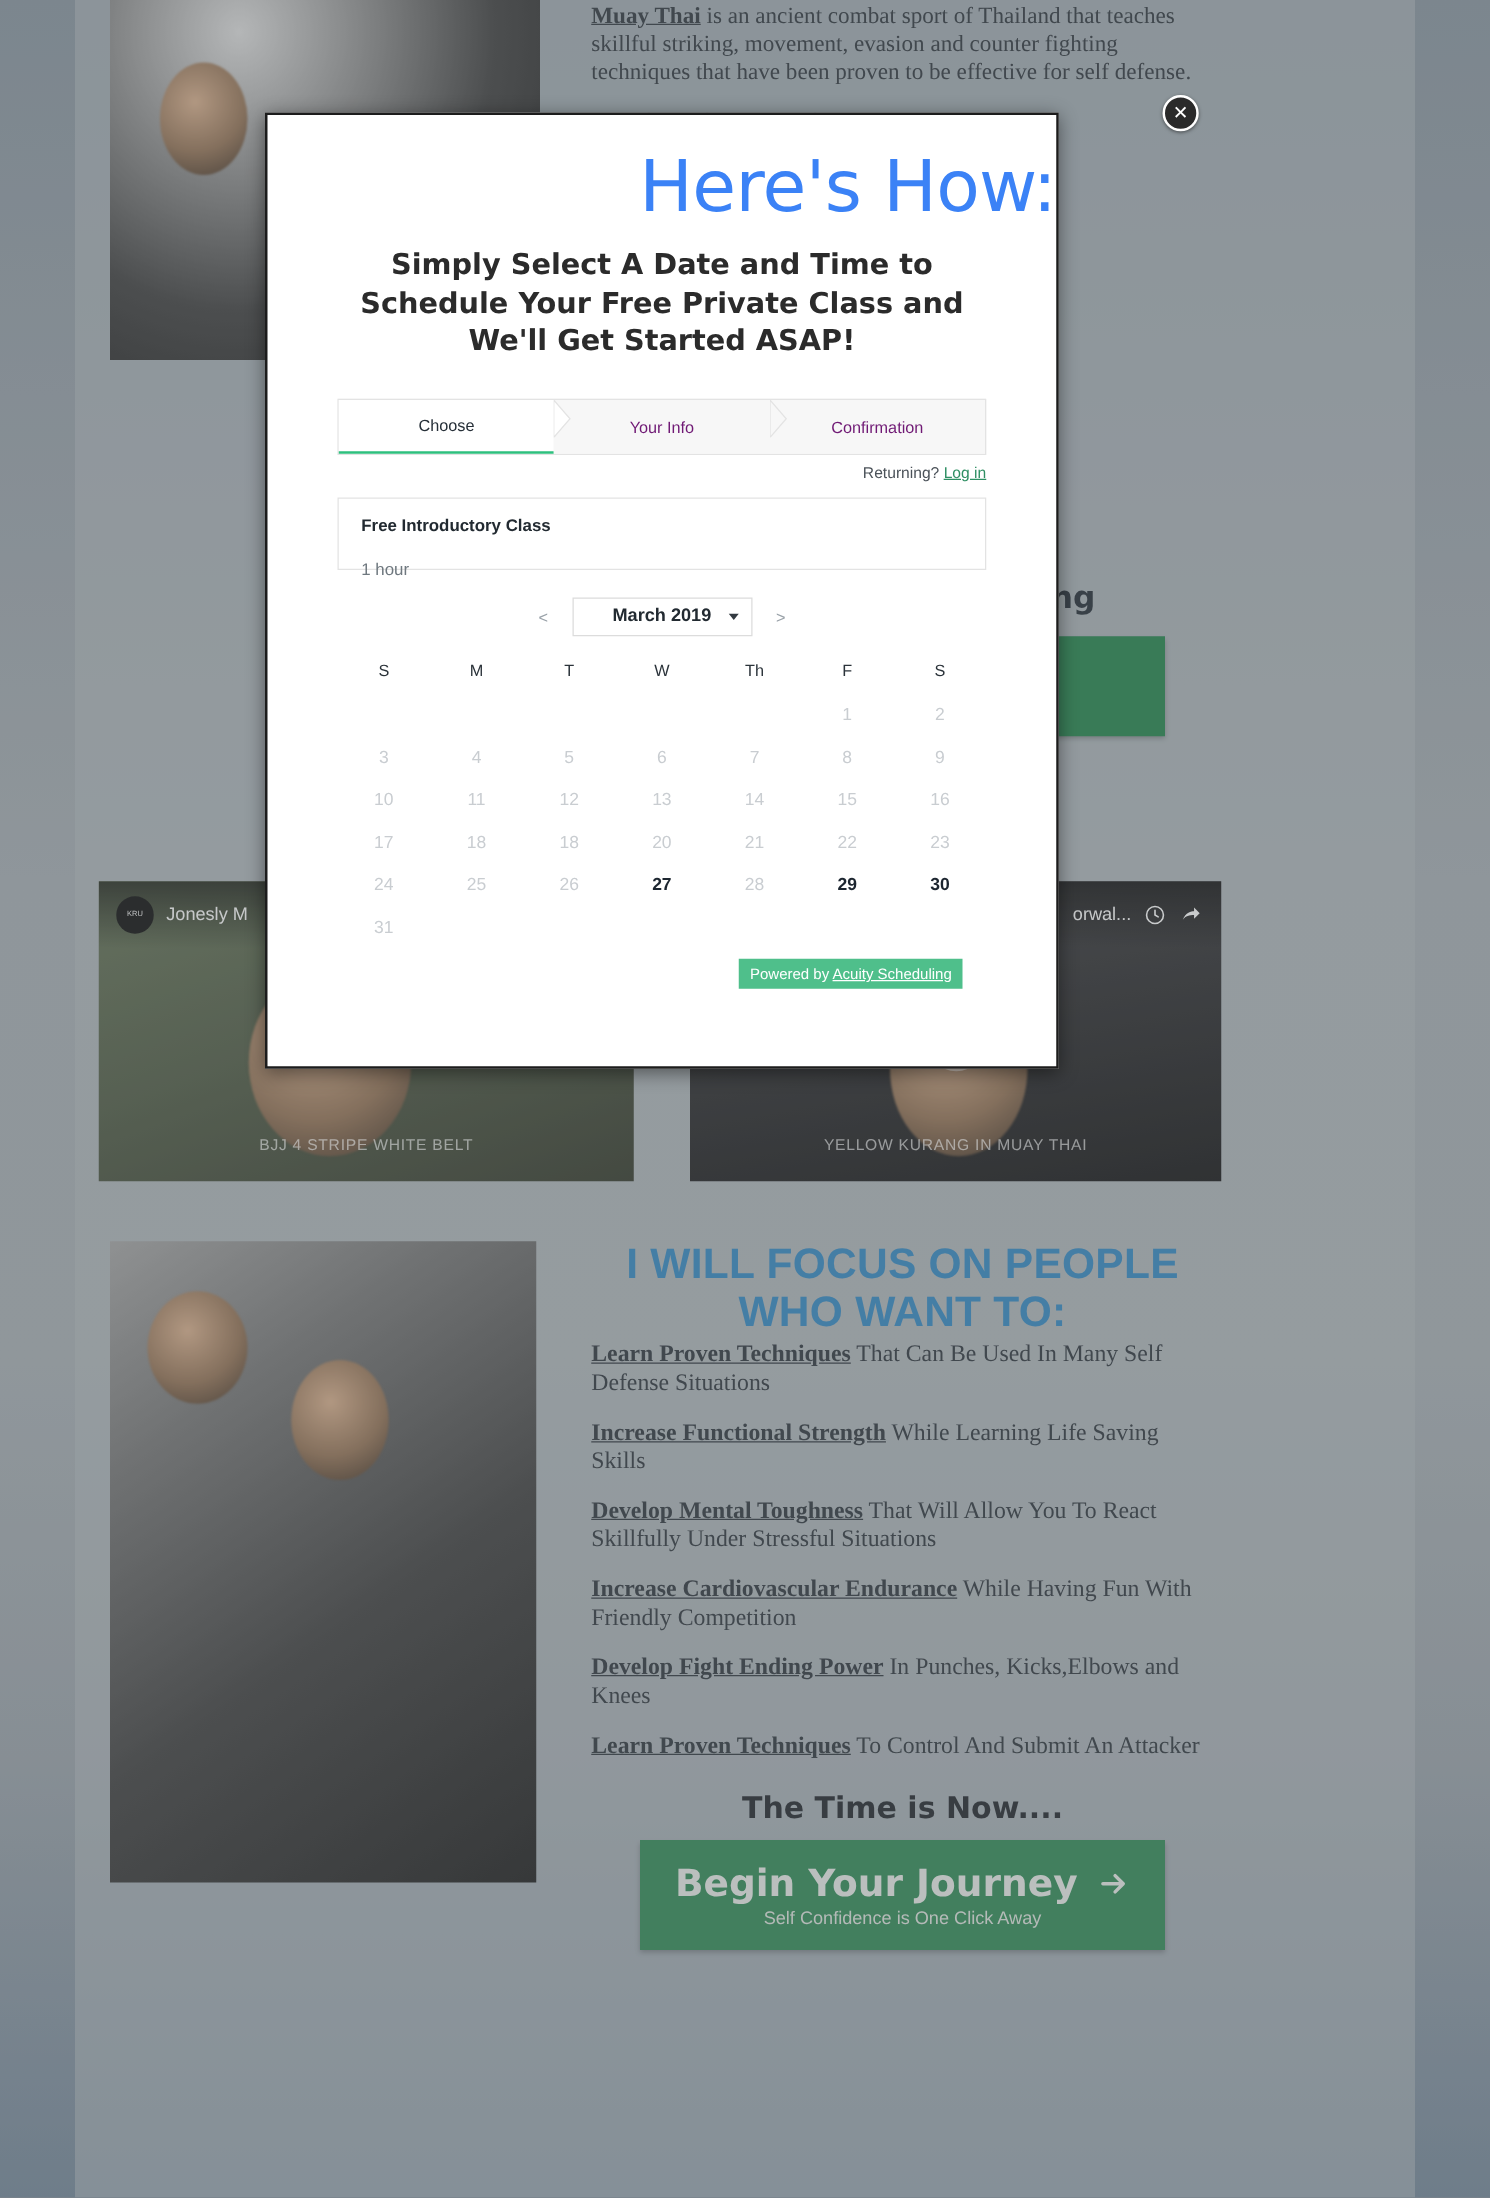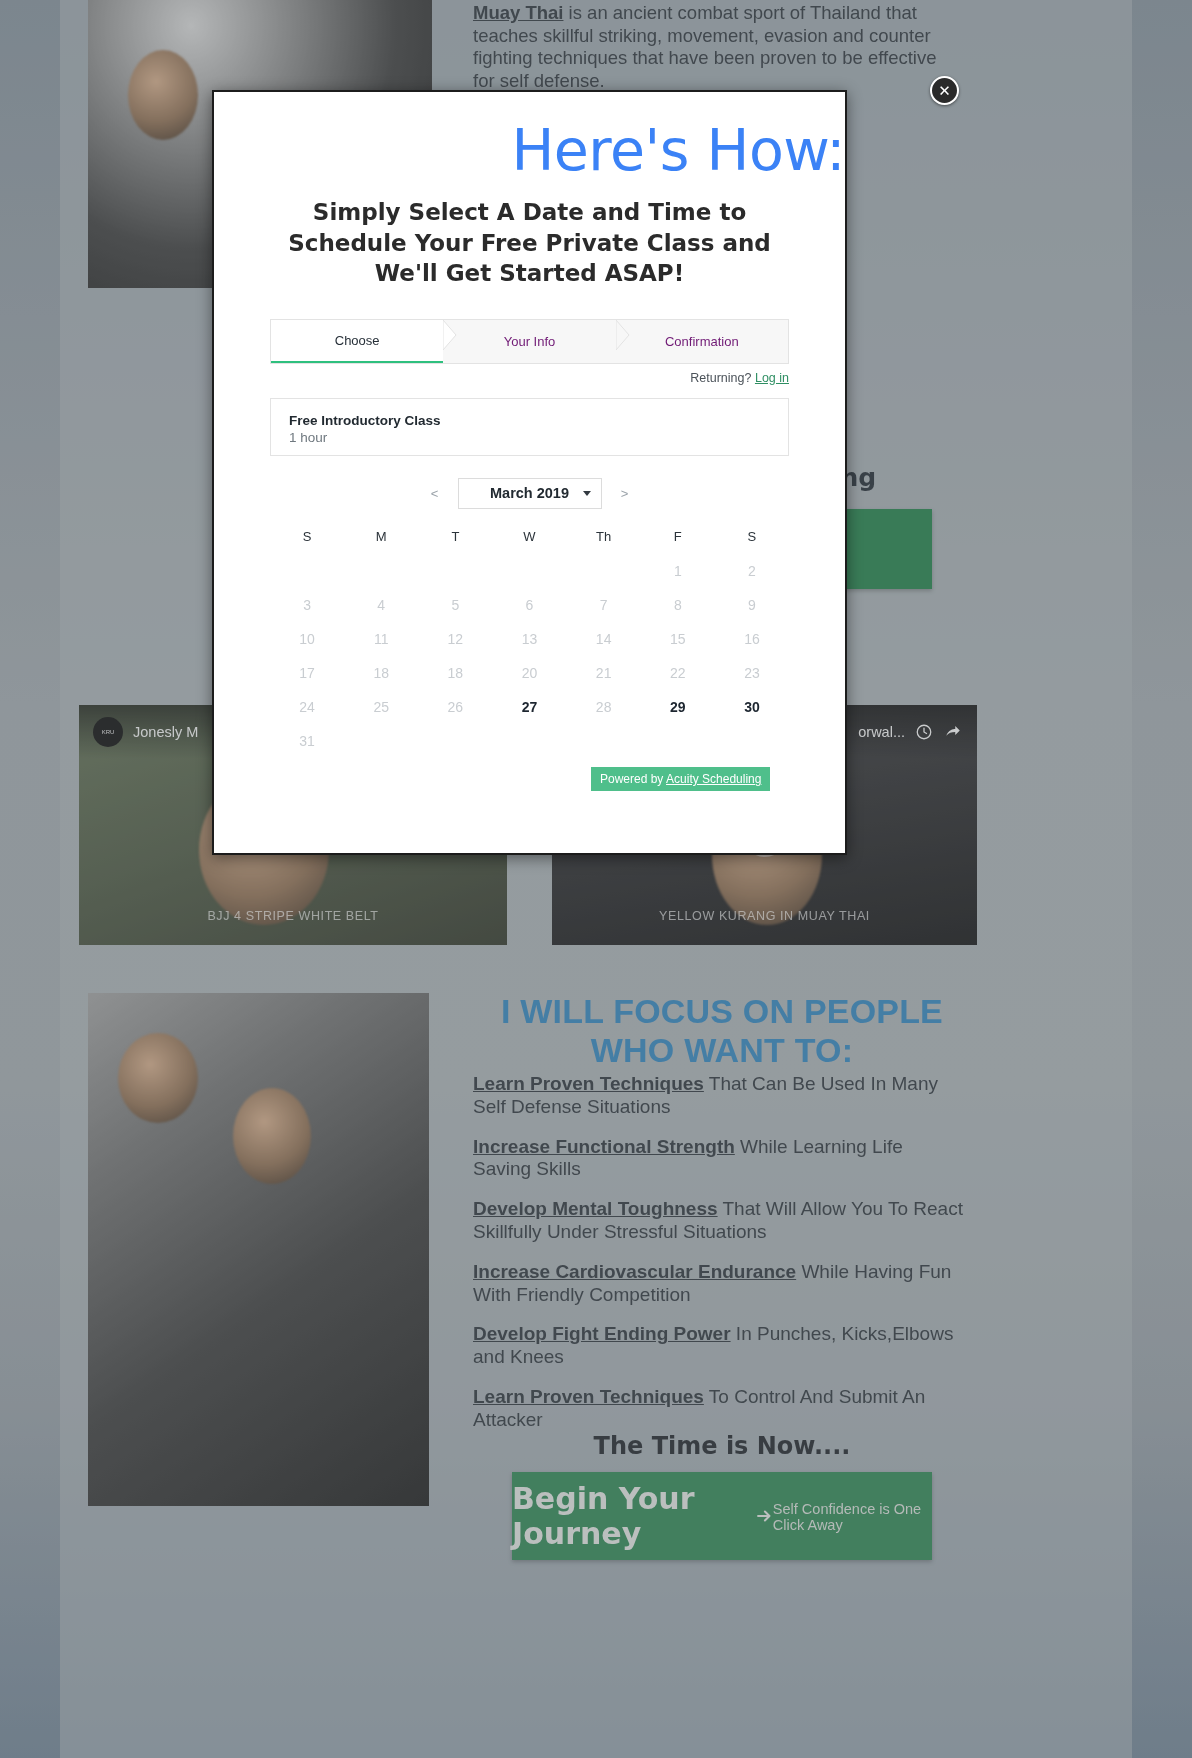--- a/index.html
+++ b/index.html
@@ -24,21 +24,21 @@
     top: 0; bottom: 0;
     background: rgba(168,174,178,0.55);
   }
 
   .sec {
     position: absolute;
   }
 
   
   .copy {
-    font-family: Liberation Sans, sans-serif;
+    font-family: Liberation Serif, serif;
     font-size: 18.5px;
     line-height: 1.22;
     color: #2a3138;
   }
   .copy u, .u {
     text-decoration: underline;
     font-weight: 700;
   }
   .copy p { margin: 0 0 17px 0; }
 
@@ -118,21 +118,21 @@
     font-family: "DejaVu Sans", sans-serif;
     font-weight: 700;
     font-size: 24px;
     color: #1d2228;
     text-align: center;
   }
 
   .cta-green {
     background: #2b8050;
     color: #fff;
-    display: flex; 
+    display: flex; flex-direction: column;
     align-items: center; justify-content: center;
     box-shadow: 0 2px 4px rgba(0,0,0,.25);
   }
   .cta-green .l1 {
     font-family: "DejaVu Sans", sans-serif;
     font-size: 30px; font-weight: 700;
     color: #d9dcd9;
     display:flex;align-items:center;gap:16px;
   }
   .cta-green .l2 {
@@ -242,21 +242,21 @@
   .appt-card {
     margin: 13px 56px 0 56px;
     border: 1px solid #e3e3e3;
     padding: 14px 18px 16px 18px;
     height: 58px;
   }
   .appt-card .t {
     font-size: 13.5px; font-weight: 700; color: #222a31;
   }
   .appt-card .d {
-    font-size: 13.5px; color: #6f787f; margin-top: 2px;
+    font-size: 13.5px; color: #6f787f; margin-top: 20px;
   }
 
   
   .month-nav {
     margin: 22px 0 0 0;
     display:flex; align-items:center; justify-content:center;
     gap: 16px;
   }
   .nav-arrow {
     color: #9aa2a9; font-size: 13px; cursor: pointer;

